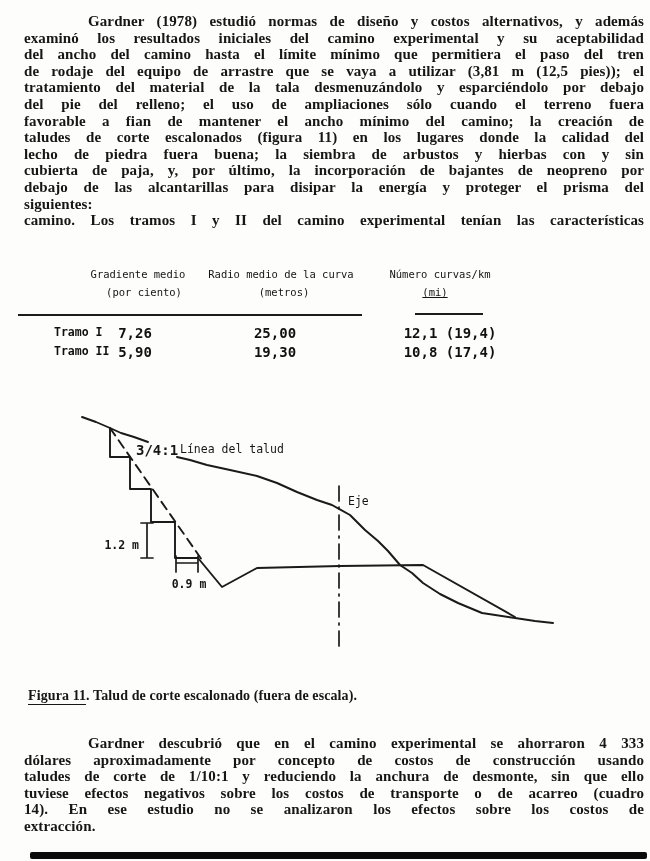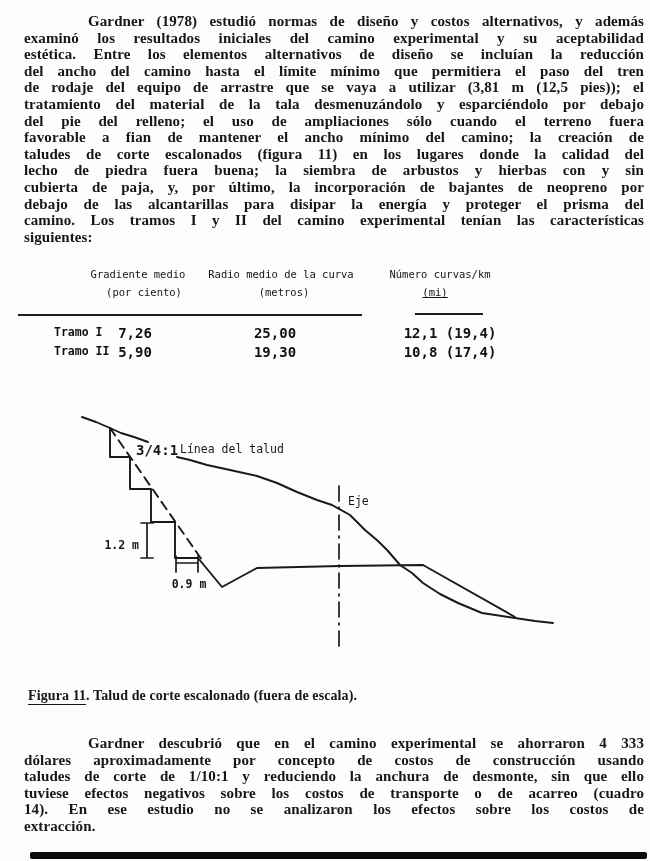--- a/index.html
+++ b/index.html
@@ -35,32 +35,31 @@
   #scanbar{position:absolute;left:30px;top:852px;width:617px;height:7px;background:#0b0b0b;border-radius:2px;}
 </style>
 </head>
 <body>
 
 <div id="page">
 
   <div class="para" style="top:13px;">
     <div class="tline first">Gardner (1978) estudió normas de diseño y costos alternativos, y además</div>
     <div class="tline">examinó los resultados iniciales del camino experimental y su aceptabilidad</div>
-    <div class="tline">estética.  Entre los elementos alternativos de diseño se incluían la reducción</div>
     <div class="tline">del ancho del camino hasta el límite mínimo que permitiera el paso del tren</div>
     <div class="tline">de rodaje del equipo de arrastre que se vaya a utilizar (3,81 m (12,5 pies)); el</div>
     <div class="tline">tratamiento del material de la tala desmenuzándolo y esparciéndolo por debajo</div>
     <div class="tline">del pie del relleno; el uso de ampliaciones sólo cuando el terreno fuera</div>
     <div class="tline">favorable a fian de mantener el ancho mínimo del camino; la creación de</div>
     <div class="tline">taludes de corte escalonados (figura 11) en los lugares donde la calidad del</div>
     <div class="tline">lecho de piedra fuera buena; la siembra de arbustos y hierbas con y sin</div>
     <div class="tline">cubierta de paja, y, por último, la incorporación de bajantes de neopreno por</div>
     <div class="tline">debajo de las alcantarillas para disipar la energía y proteger el prisma del</div>
+    <div class="tline last">siguientes:</div>
     <div class="tline">camino.  Los tramos I y II del camino experimental tenían las características</div>
-    <div class="tline last">siguientes:</div>
   </div>
 
   <div>
     <span class="th mono" style="left:138px;top:268px;">Gradiente medio</span>
     <span class="th mono" style="left:281px;top:268px;">Radio medio de la curva</span>
     <span class="th mono" style="left:440px;top:268px;">Número curvas/km</span>
 
     <span class="th mono" style="left:144px;top:286px;">(por ciento)</span>
     <span class="th mono" style="left:284px;top:286px;">(metros)</span>
     <span class="th mono" style="left:435px;top:286px;text-decoration:underline;">(mi)</span>

